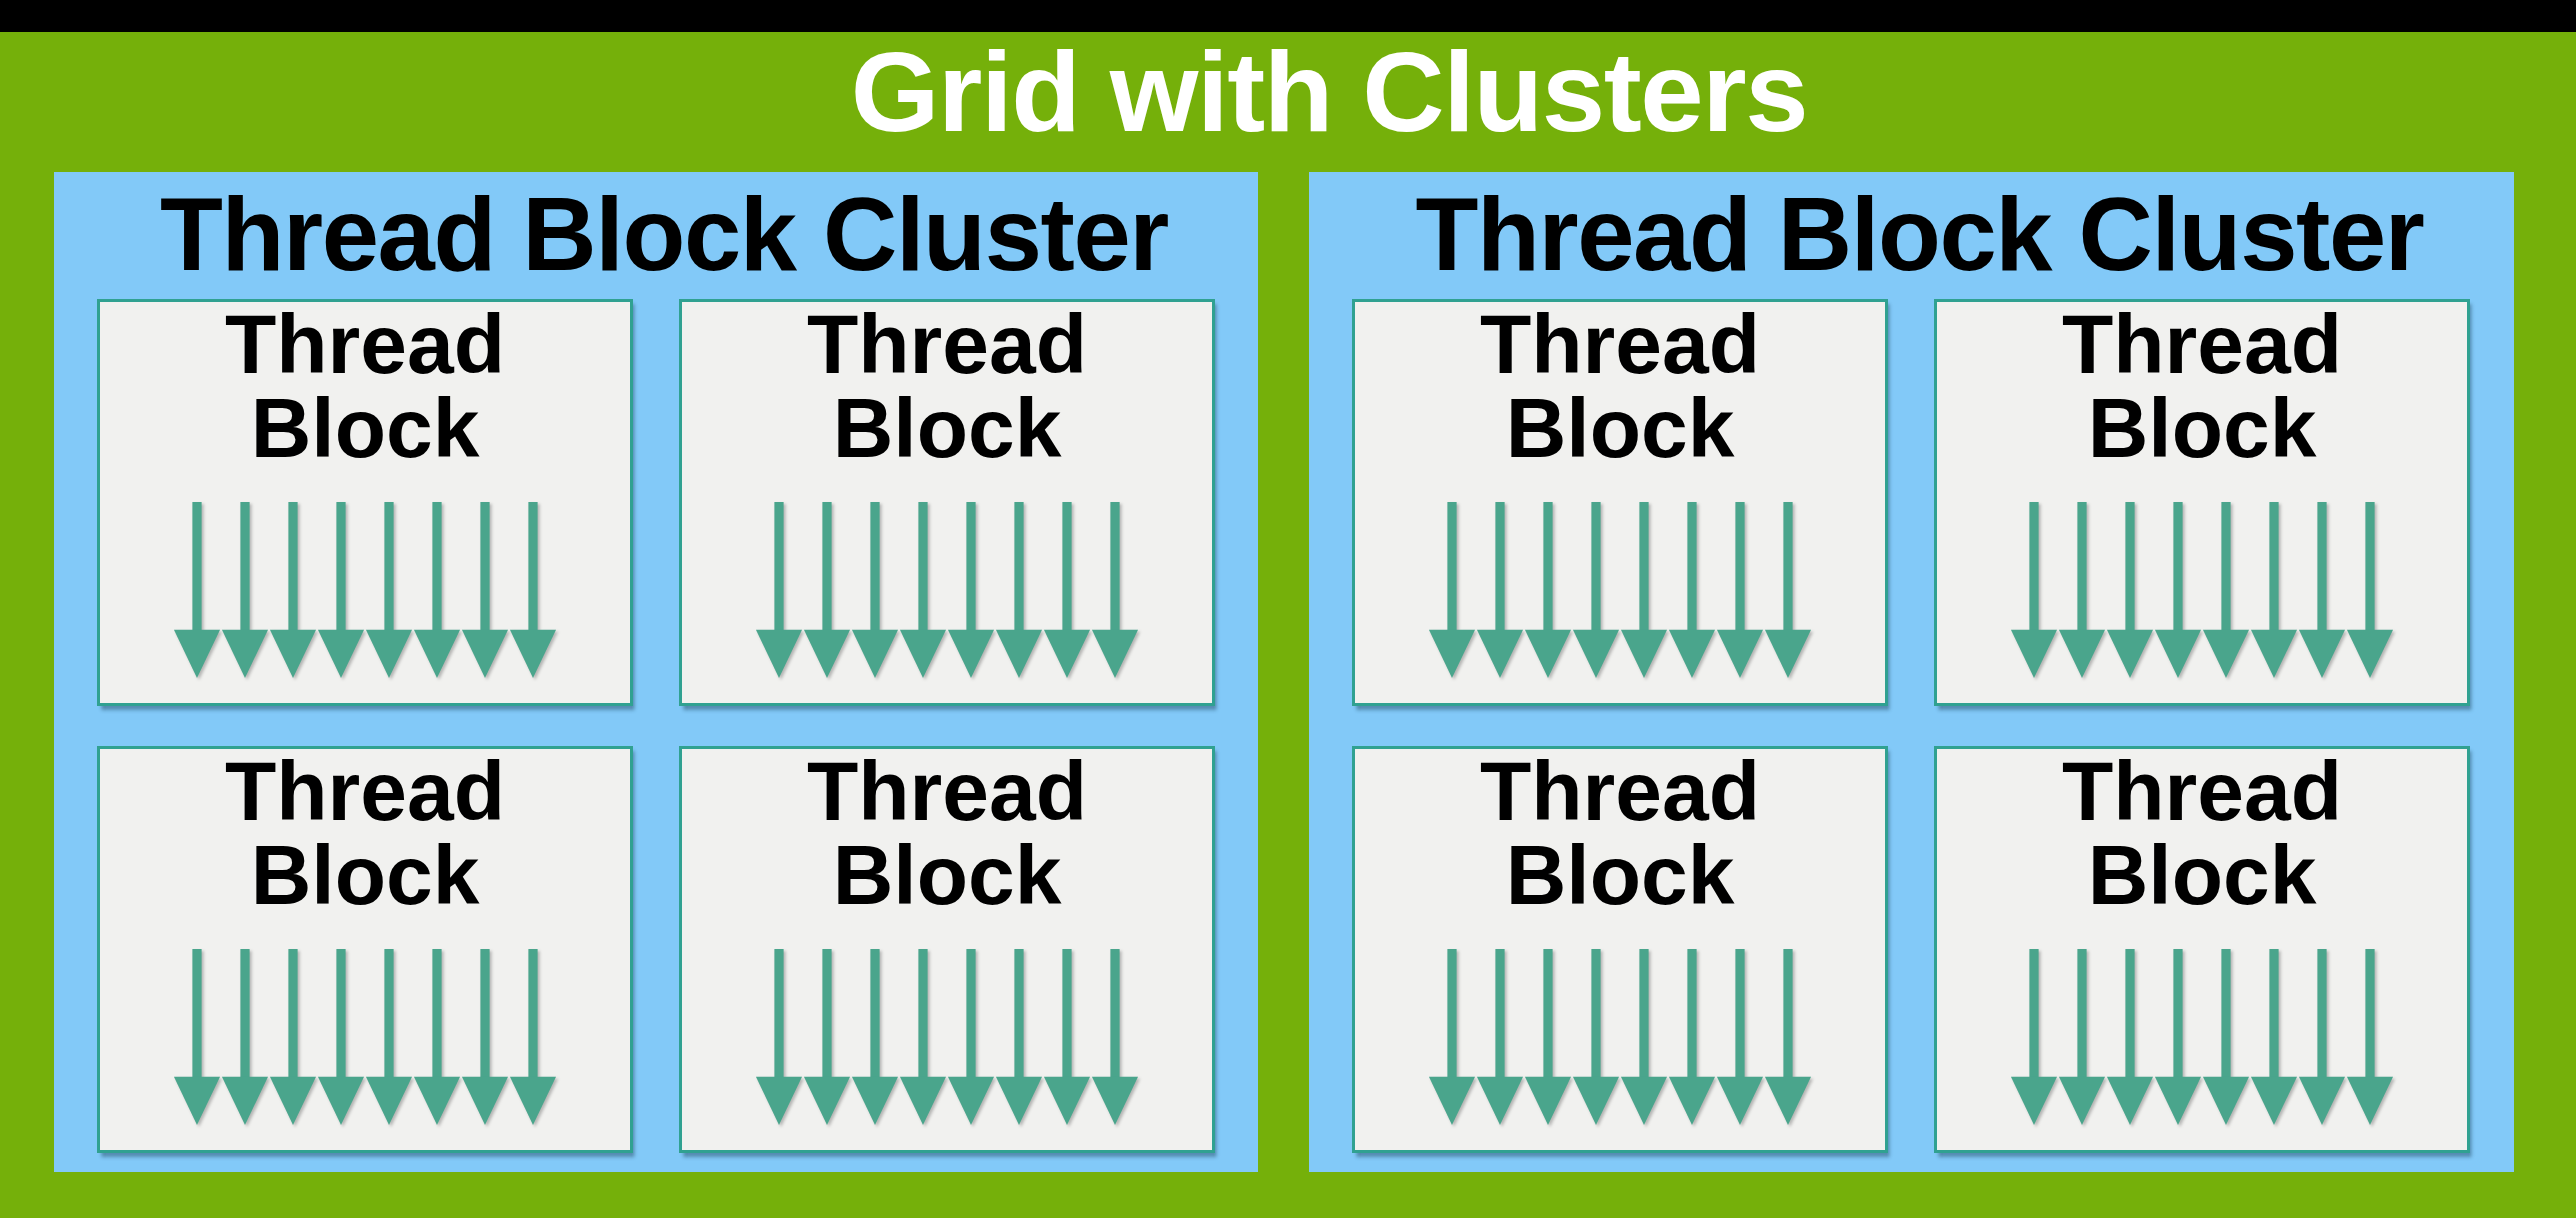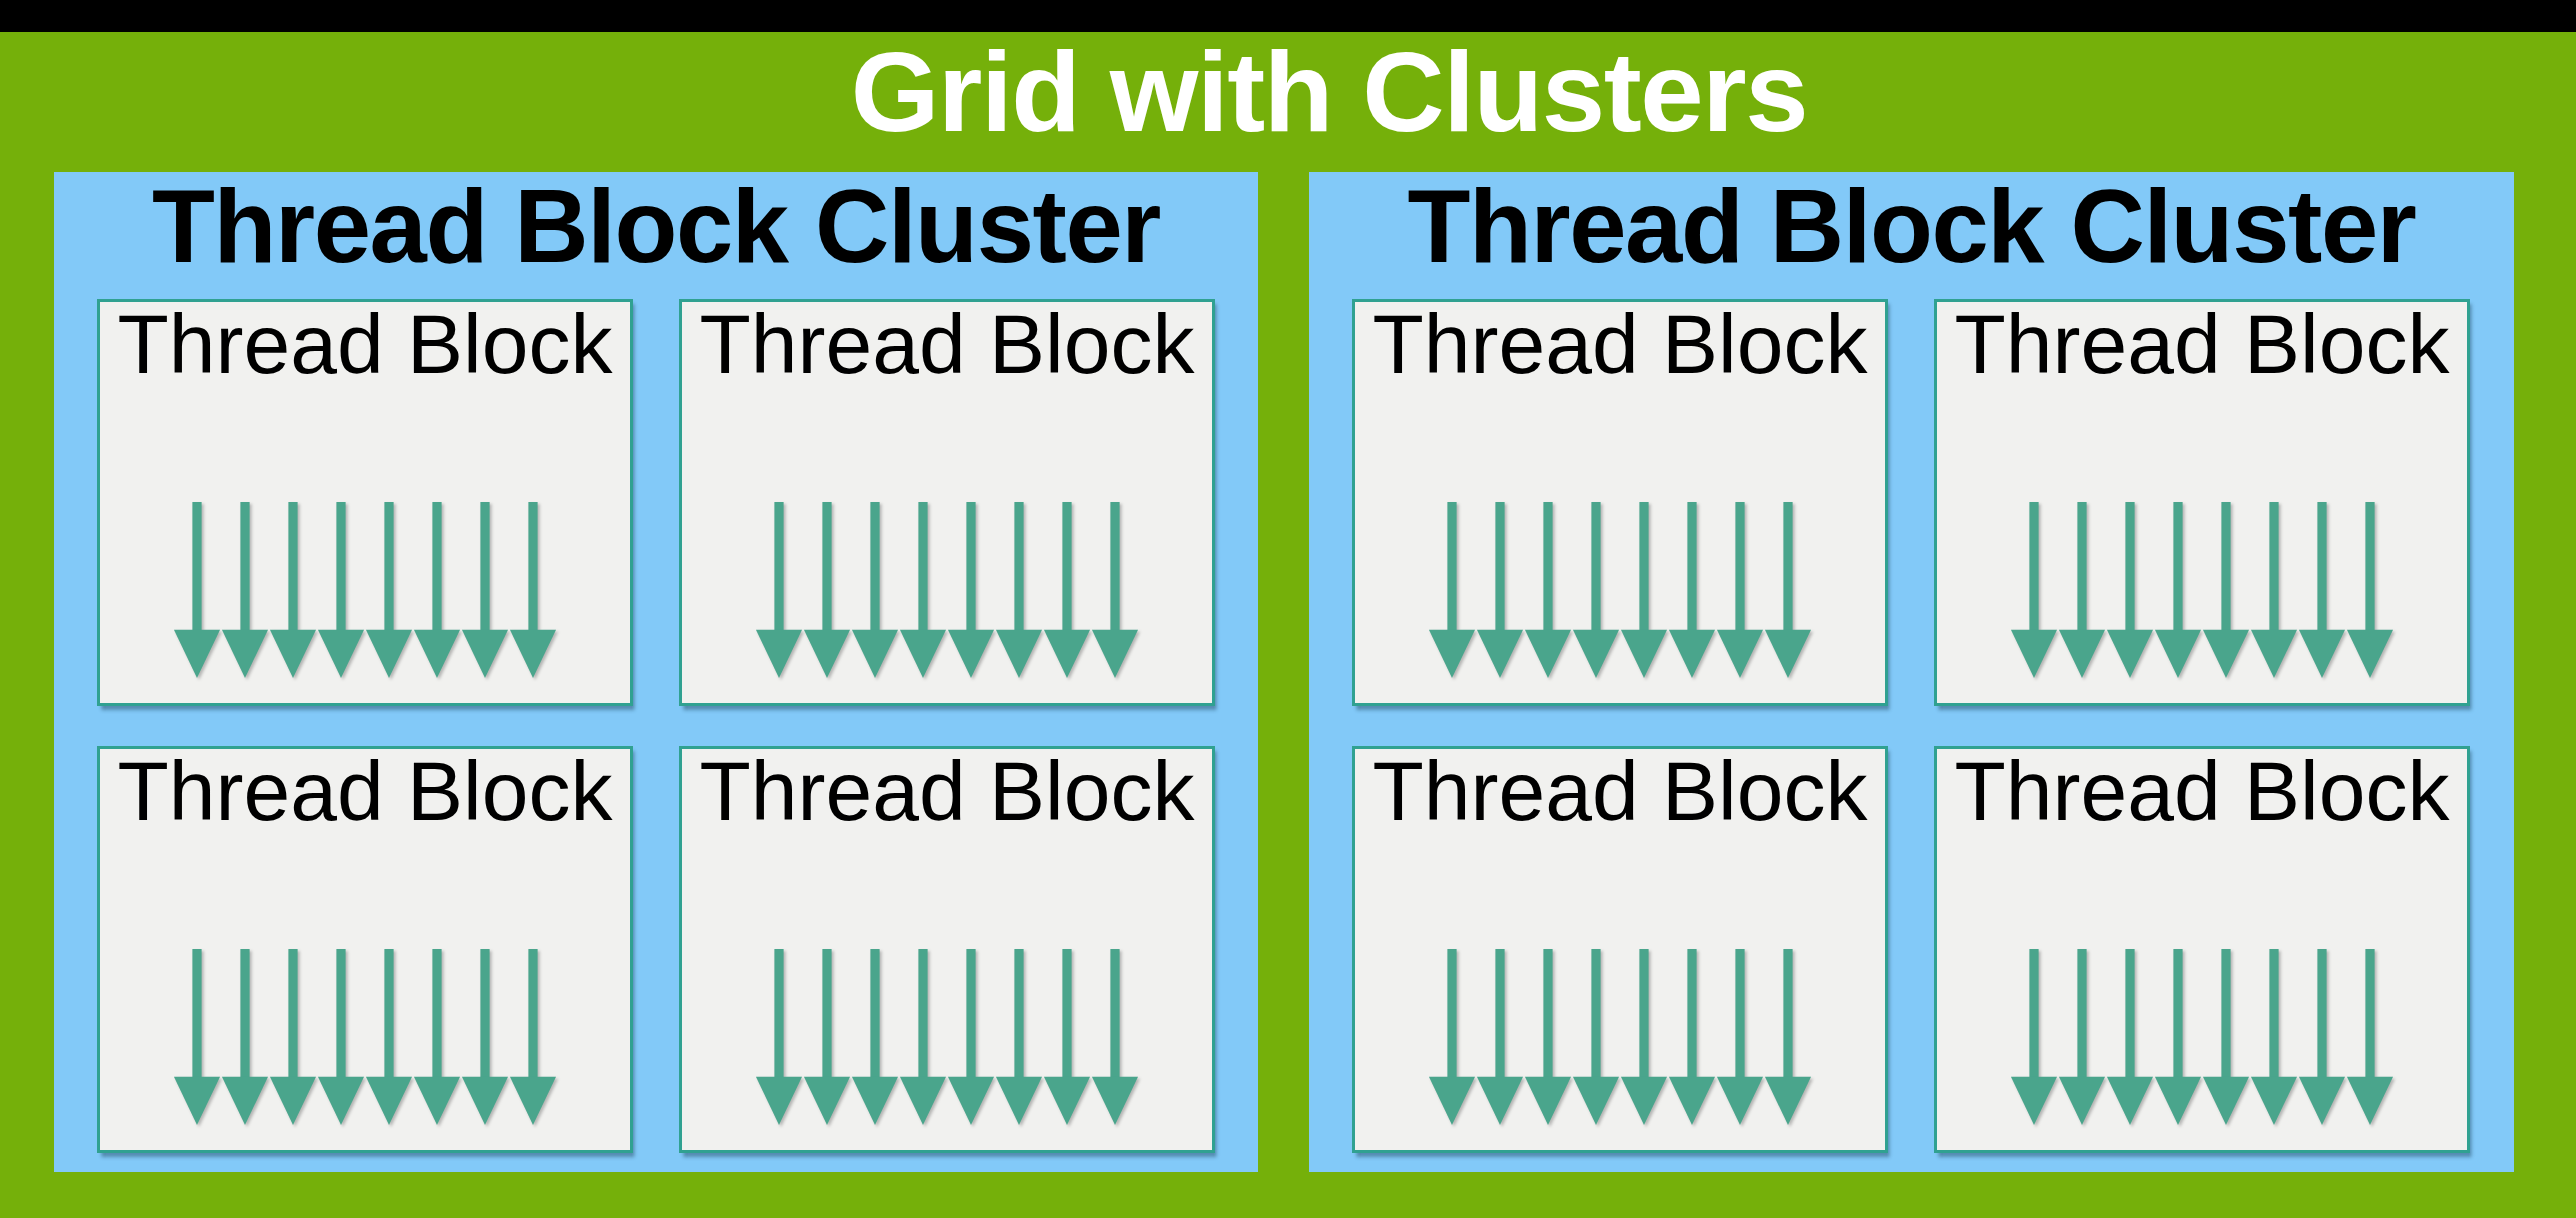--- a/index.html
+++ b/index.html
@@ -33,21 +33,21 @@
     top: 172px;
     width: 1204px; height: 1000px;
     background: var(--cluster-blue, #82c9f8);
   }
   .cluster-left  { left: 54px; }
   .cluster-right { left: 1309px; width: 1205px; }
   .cluster-title {
     position: absolute;
     top: 0; left: 0;
     width: 100%; height: 108px;
-    margin: 0;
+    margin: 8px;
     display: flex; align-items: center; justify-content: center;
     font-size: 103px; font-weight: bold; line-height: 1;
     color: var(--label-text, #000);
     letter-spacing: -1.4px;
     text-align: right;
   }
   .blocks {
     position: absolute;
     left: 43px; top: 127px;
     display: grid;
@@ -61,20 +61,21 @@
     box-sizing: border-box;
     background: var(--block-bg, #f1f1ef);
     border: 3.6px solid var(--block-border-teal, #30a191);
     box-shadow: 2.8px 4.3px 3.6px -0.7px rgba(10, 40, 60, 0.40);
   }
   .block-label {
     margin: 0;
     text-align: center;
     font-size: 84px; line-height: 1;
     color: var(--label-text, #000);
+    font-weight: bold;
   }
   .arrows {
     position: absolute;
     left: 0; right: 0; bottom: 25px;
     display: flex;
     justify-content: center;
   }
   .arrow {
     display: block;
     color: var(--arrow-teal, #4aa58c);

